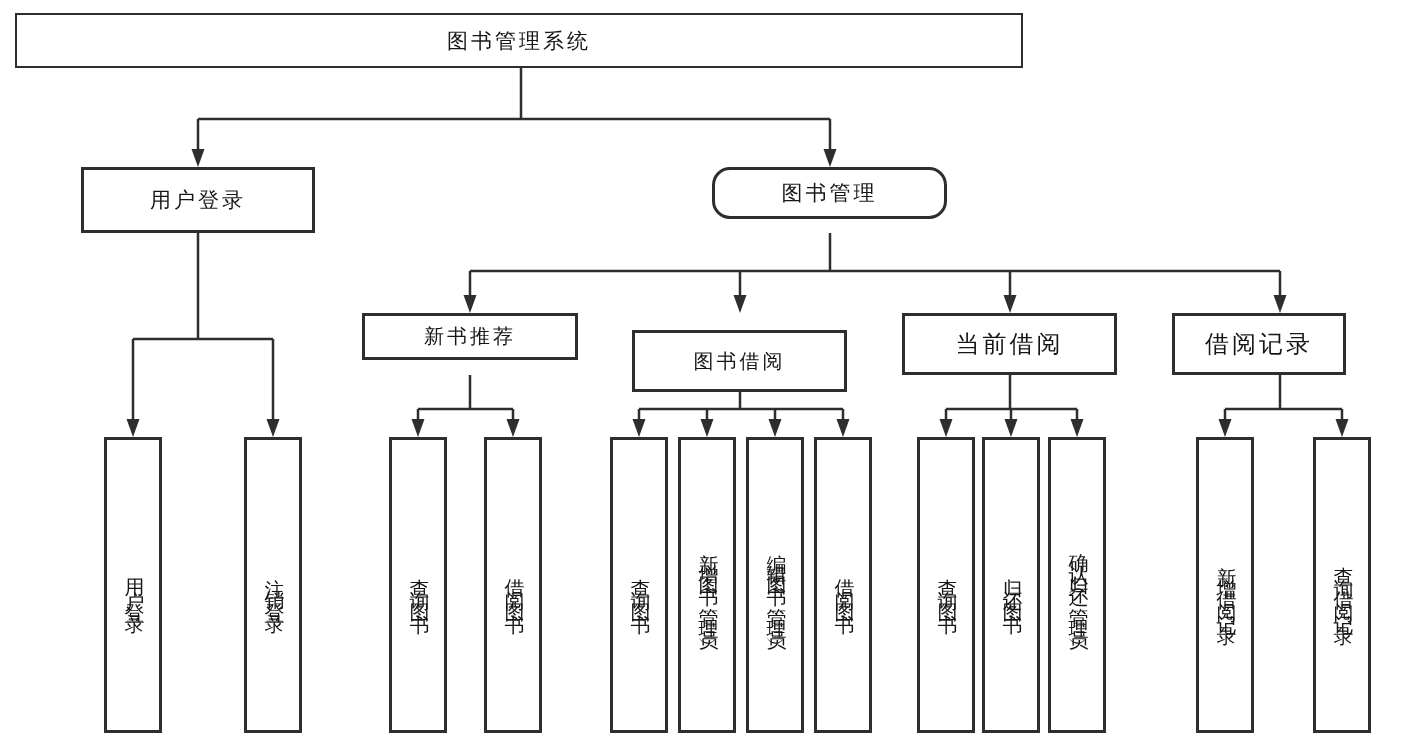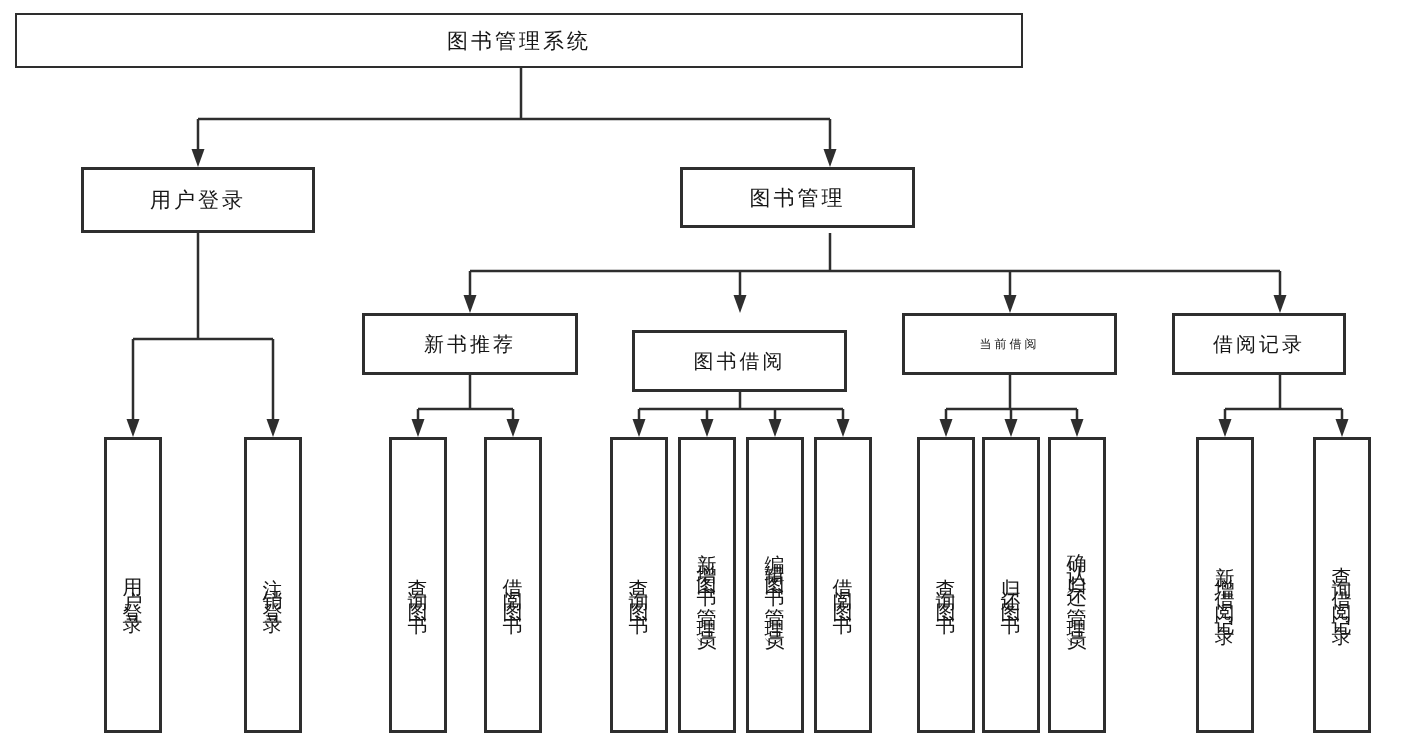--- a/index.html
+++ b/index.html
@@ -1,18 +1,18 @@
 <!DOCTYPE html>
 <html><head>
 <meta charset="utf-8">
 <style>
   html,body{margin:0;padding:0;background:#ffffff;}
   .canvas{
     position:relative;width:1405px;height:747px;background:#ffffff;
-    font-family:Liberation Serif, serif;overflow:hidden;
+    font-family:Liberation Mono, monospace;overflow:hidden;
   }
   .wires{position:absolute;left:0;top:0;width:1405px;height:747px;pointer-events:none;}
   .wires path{stroke:#2e2e2e;stroke-width:2.5;fill:none;}
   .wires polygon{fill:#2e2e2e;stroke:none;}
   .node{
     position:absolute;box-sizing:border-box;background:#ffffff;
     border:3px solid #2e2e2e;color:#161616;
     display:flex;align-items:center;justify-content:center;
     font-size:21px;letter-spacing:3px;white-space:nowrap;
   }
@@ -73,29 +73,29 @@
       <path d="M1280 375 V409 M1225 409 H1342 M1225 409 V421 M1342 409 V421"></path>
       <polygon points="1218.5,419 1231.5,419 1225,437"></polygon>
       <polygon points="1335.5,419 1348.5,419 1342,437"></polygon>
     </g>
   </svg>
 
   <div class="node root" style="left:15px;top:13px;width:1008px;height:55px;">图书管理系统</div>
 
   <div class="node" style="left:81px;top:167px;width:234px;height:66px;">用户登录</div>
 
-  <div class="node" style="left:680px;top:167px;width:235px;height:61px;">图书管理</div>
+  <div class="node" style="left:712px;top:167px;width:235px;height:52px;border-radius:18px;">图书管理</div>
 
-  <div class="node" style="left:362px;top:313px;width:216px;height:62px;font-size:20px;text-align:center;">新书推荐</div>
+  <div class="node" style="left:362px;top:313px;width:216px;height:47px;font-size:20px;text-align:center;">新书推荐</div>
 
   <div class="node" style="left:632px;top:330px;width:215px;height:62px;font-size:20px;">图书借阅</div>
 
-  <div class="node" style="left:902px;top:313px;width:215px;height:62px;font-size:12px;">当前借阅</div>
+  <div class="node" style="left:902px;top:313px;width:215px;height:62px;font-size:24px;">当前借阅</div>
 
-  <div class="node" style="left:1172px;top:313px;width:174px;height:62px;font-size:20px;">借阅记录</div>
+  <div class="node" style="left:1172px;top:313px;width:174px;height:62px;font-size:24px;">借阅记录</div>
 
   <div class="node leaf" style="left:104px;top:437px;width:58px;height:296px;">用户登录</div>
 
   <div class="node leaf" style="left:244px;top:437px;width:58px;height:296px;">注销登录</div>
 
   <div class="node leaf" style="left:389px;top:437px;width:58px;height:296px;">查询图书</div>
 
   <div class="node leaf" style="left:484px;top:437px;width:58px;height:296px;">借阅图书</div>
 
   <div class="node leaf" style="left:610px;top:437px;width:58px;height:296px;">查询图书</div>

